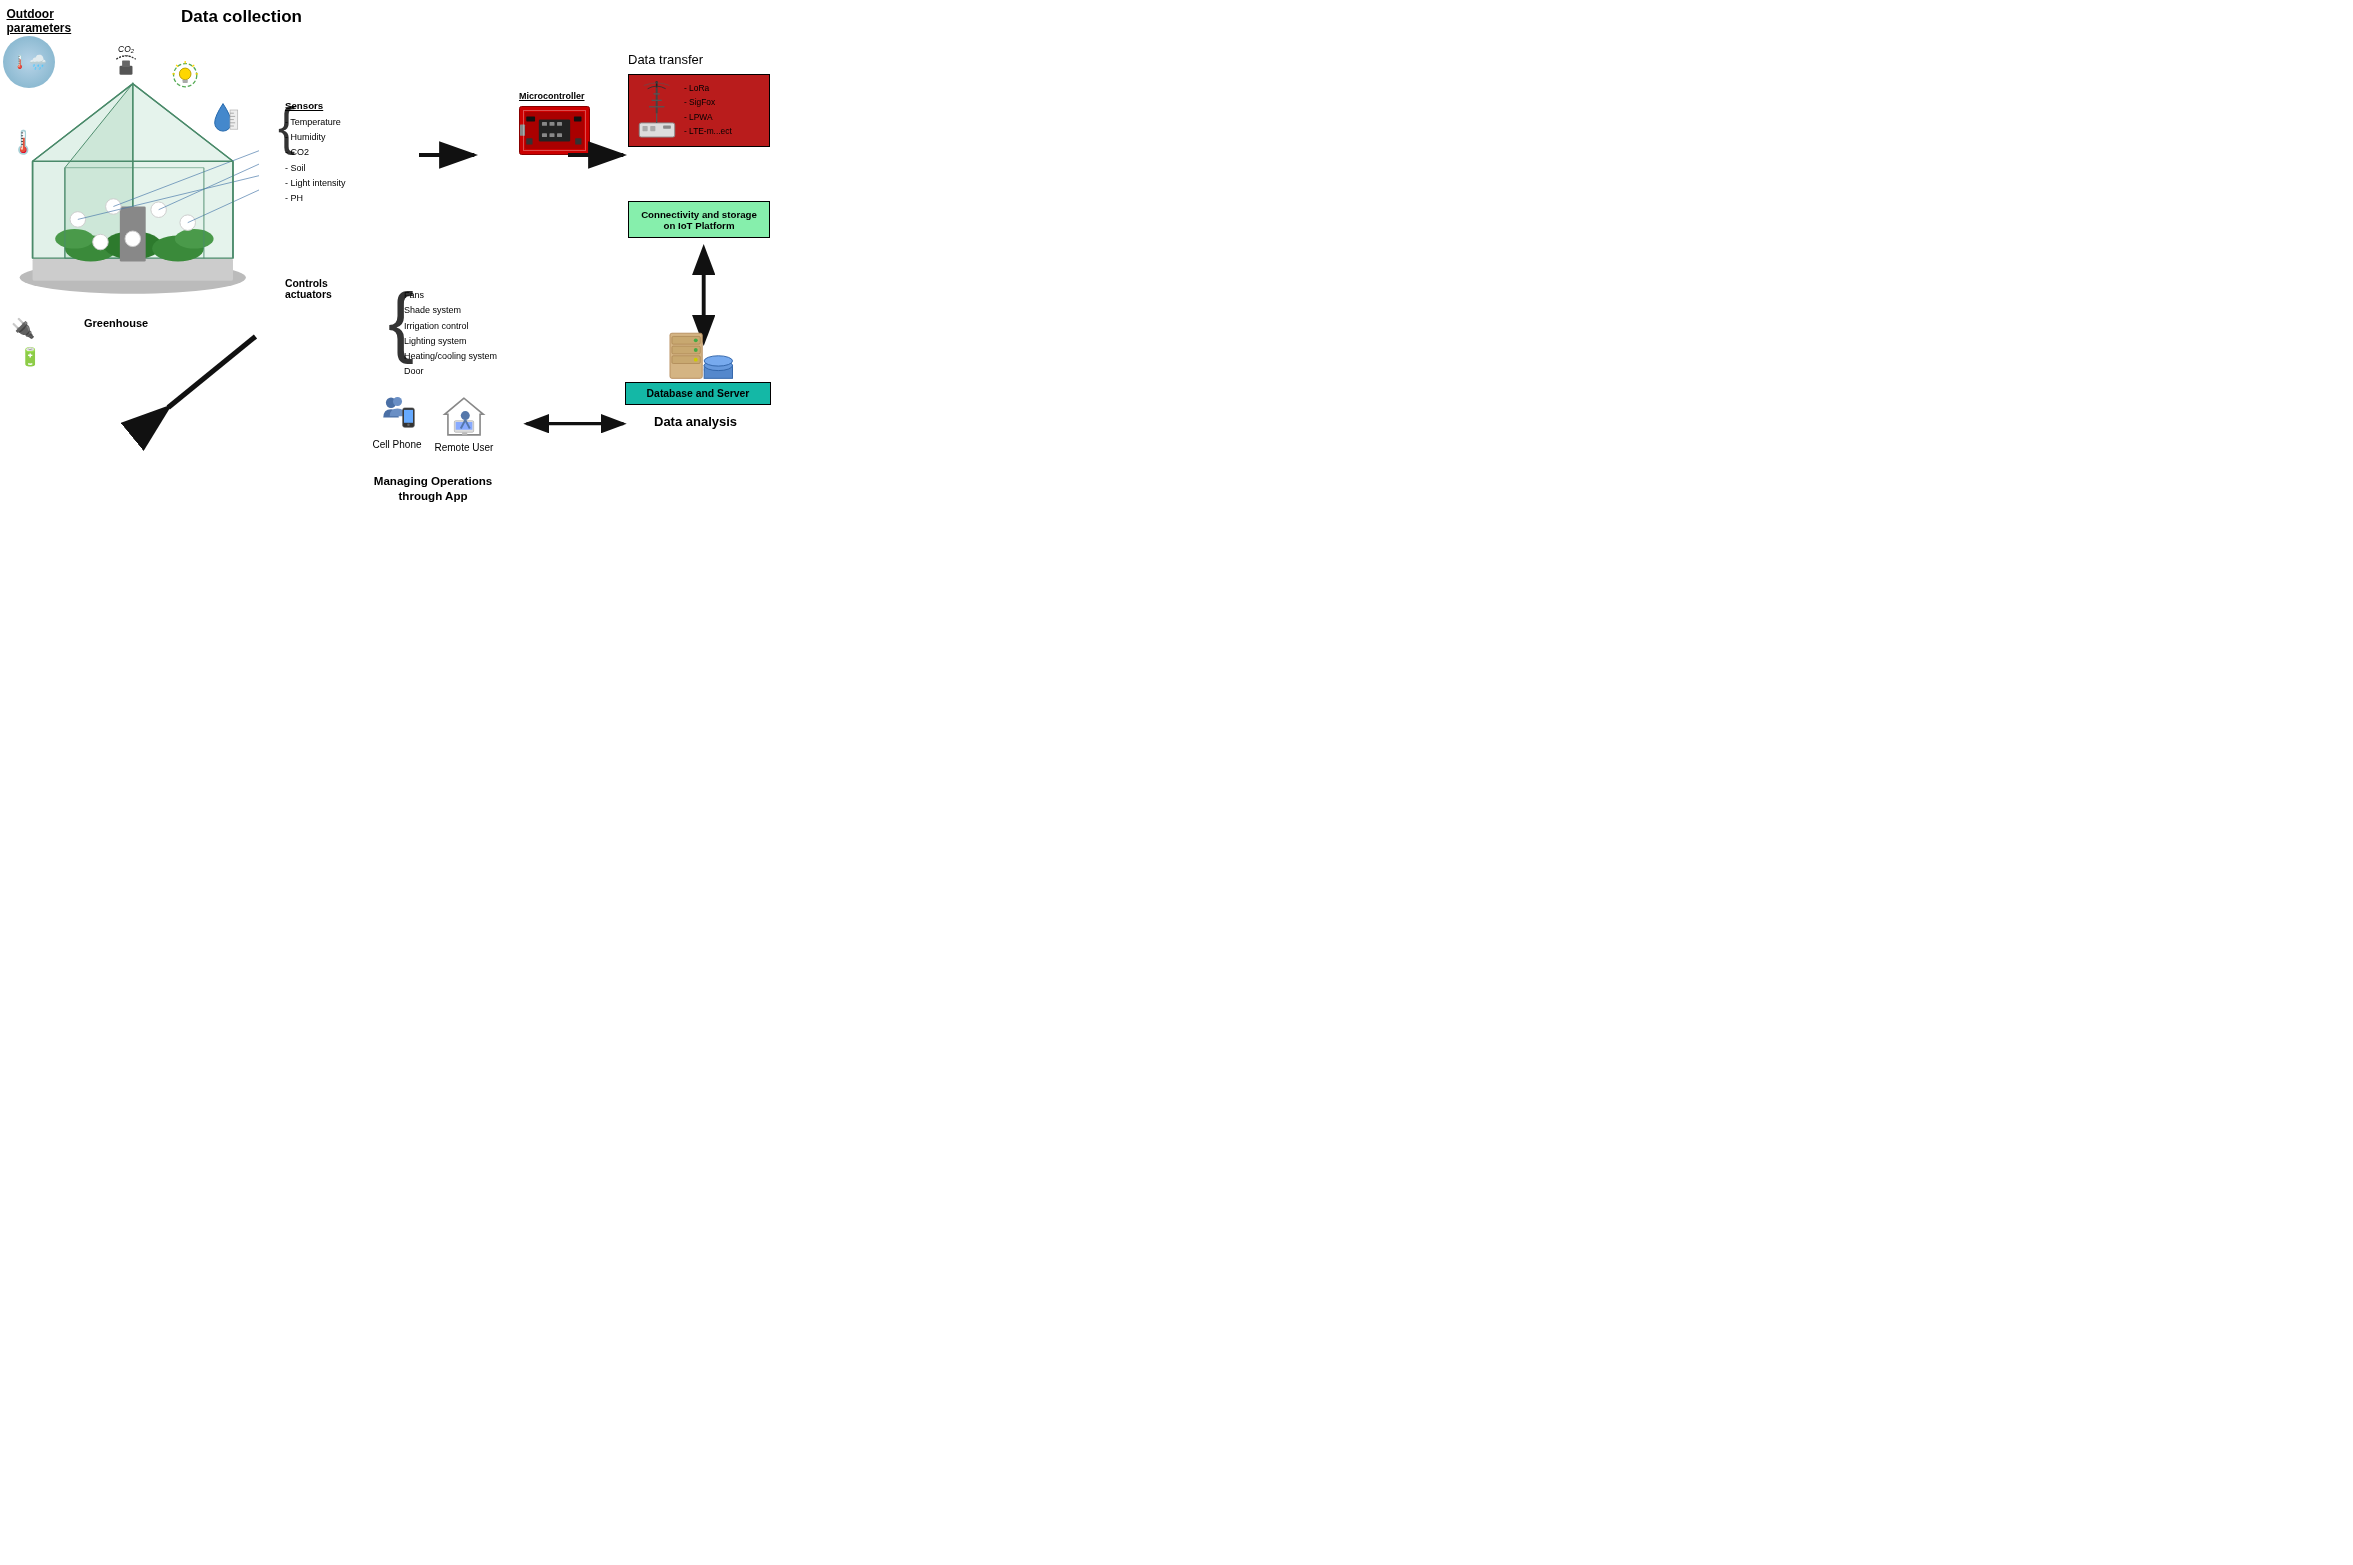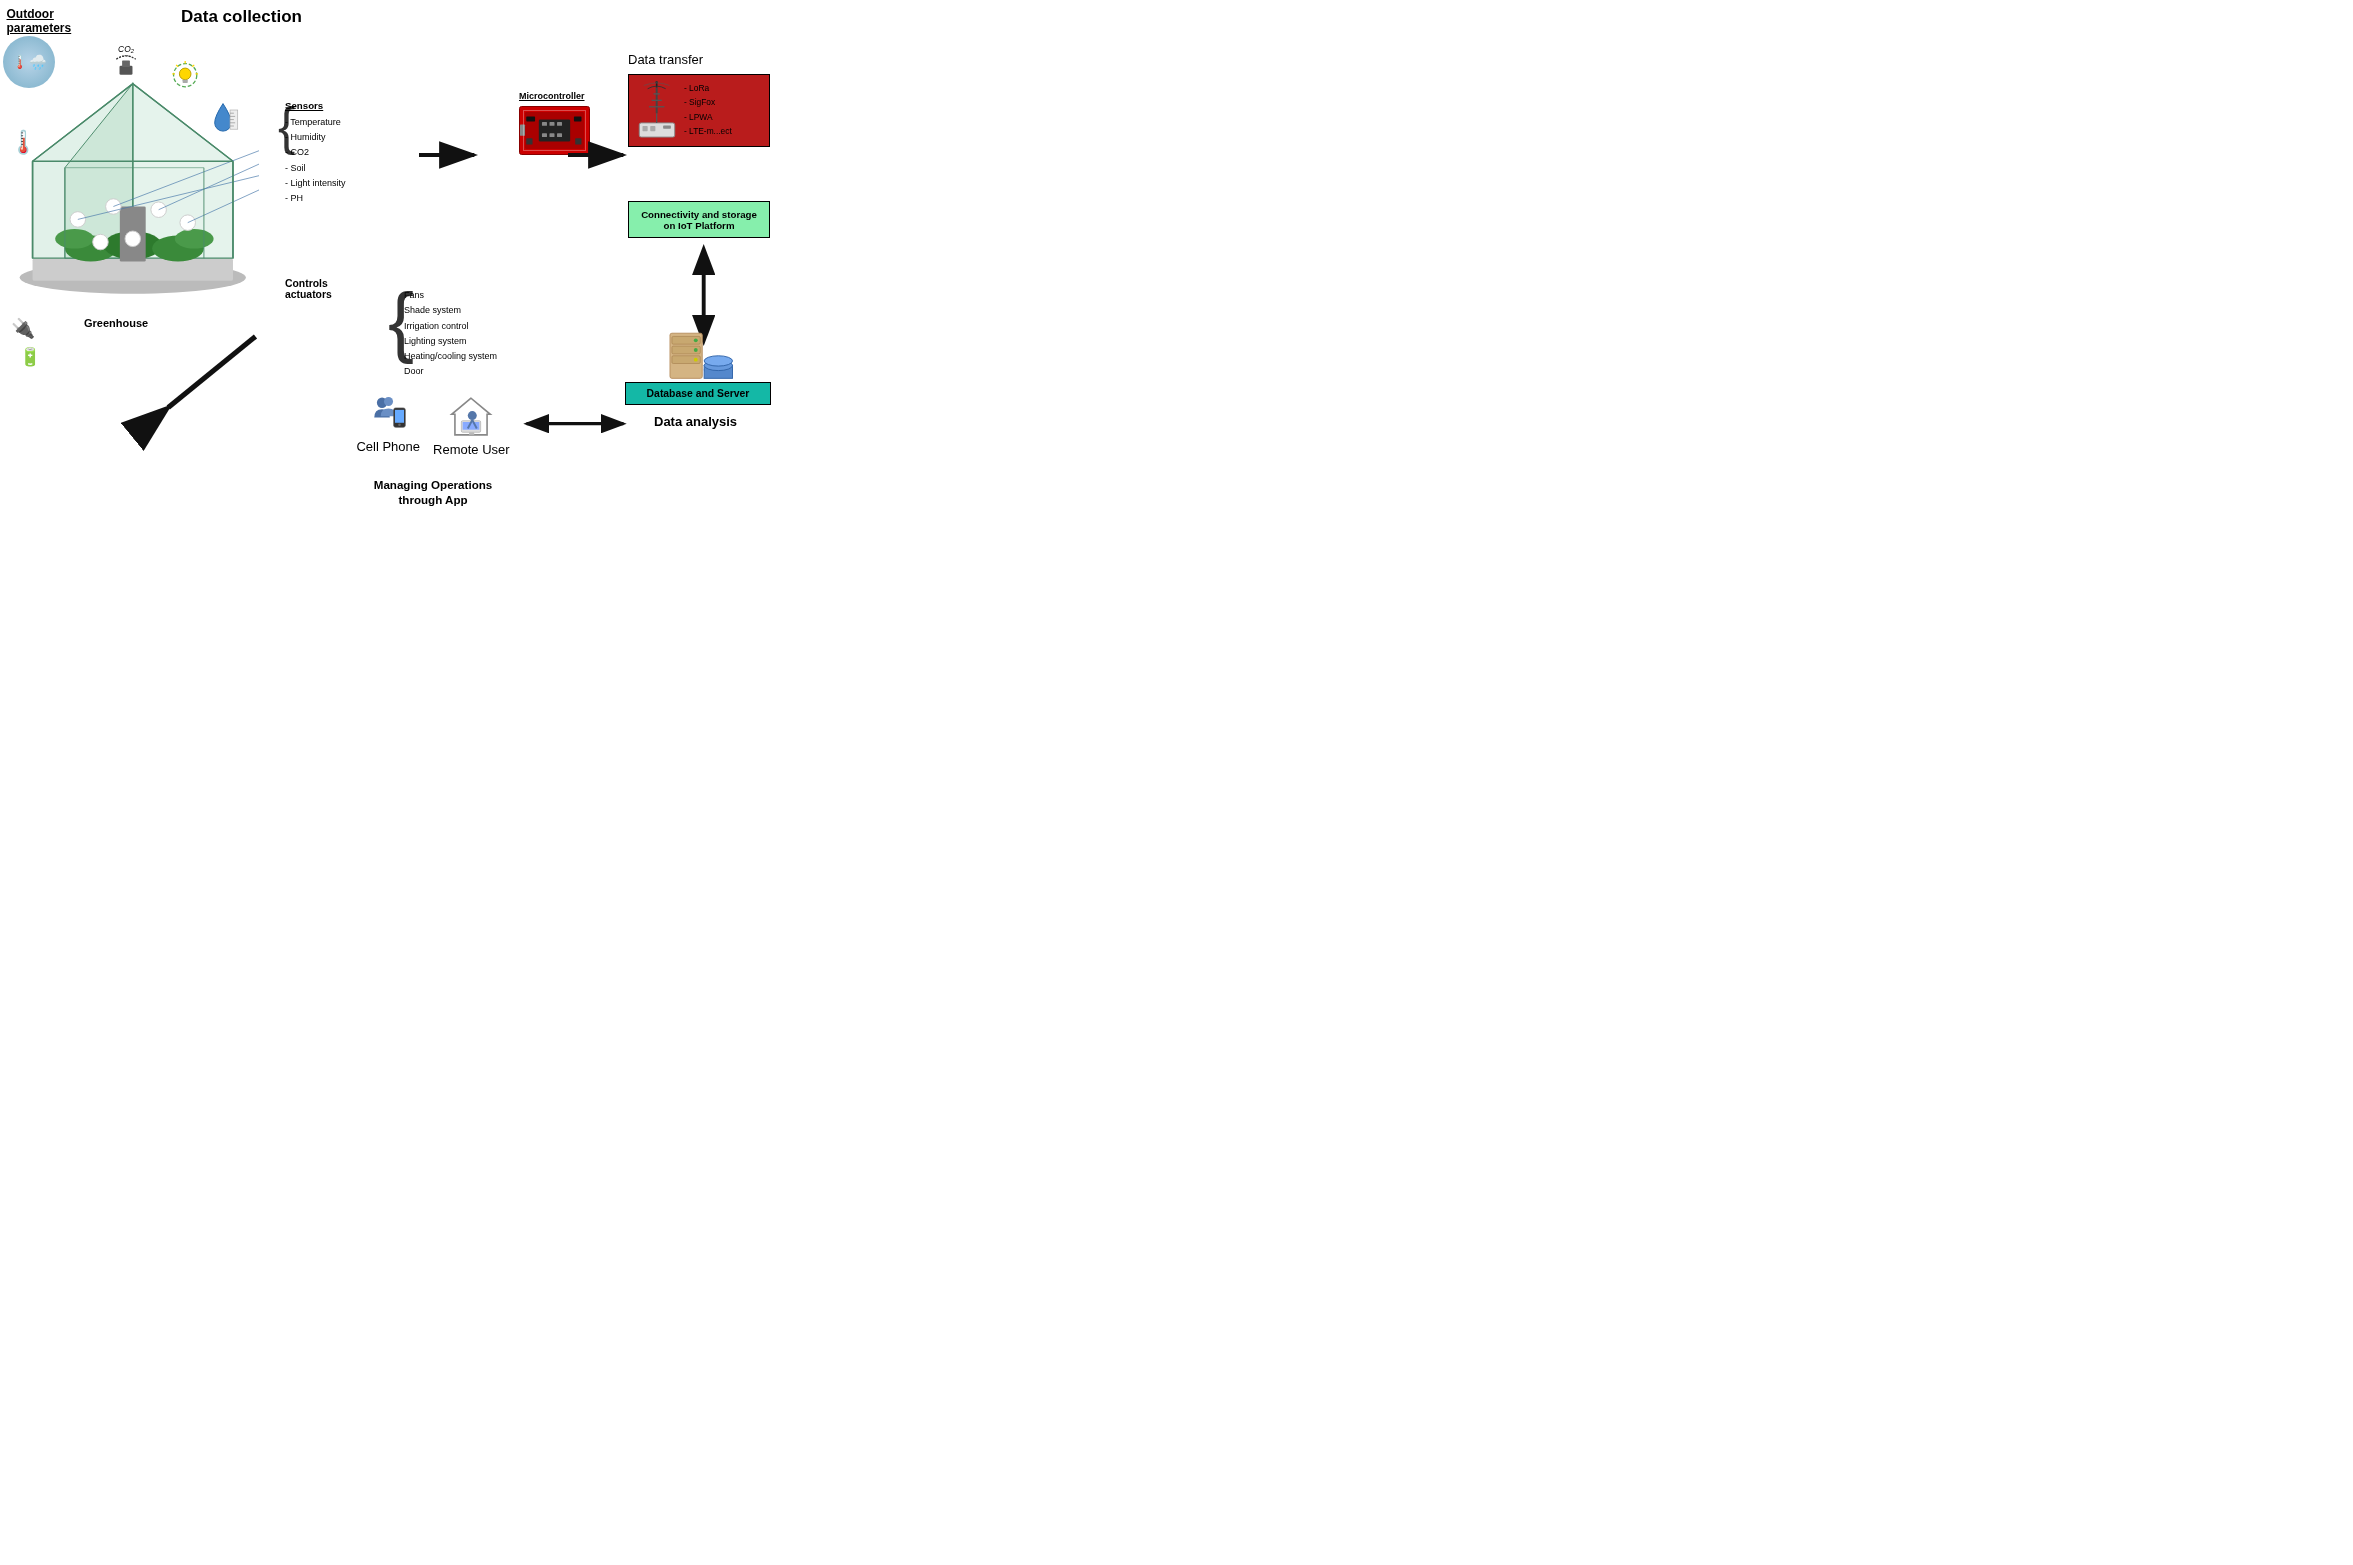--- a/index.html
+++ b/index.html
@@ -249,21 +249,21 @@
     .managing-icons {
       display: flex;
       justify-content: center;
       gap: 13px;
       margin-bottom: 3.2px;
     }
     .managing-icon-group {
       text-align: center;
     }
     .managing-icon-label {
-      font-size: 13px;
+      font-size: 10px;
       text-align: right;
     }
     .managing-title {
       font-size: 11.6px;
       font-weight: bold;
       margin-top: 5.2px;
     }
 
     
     .co2-sensor {

